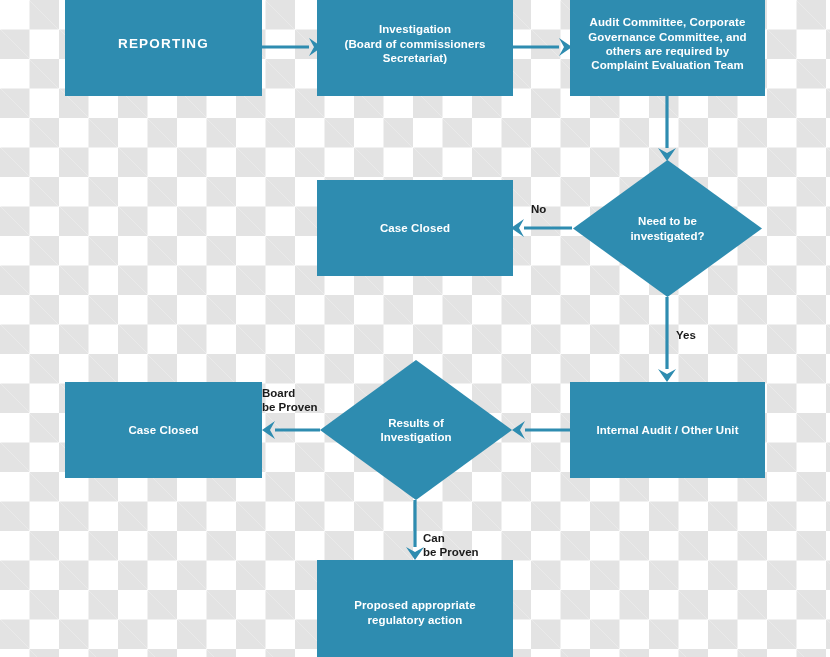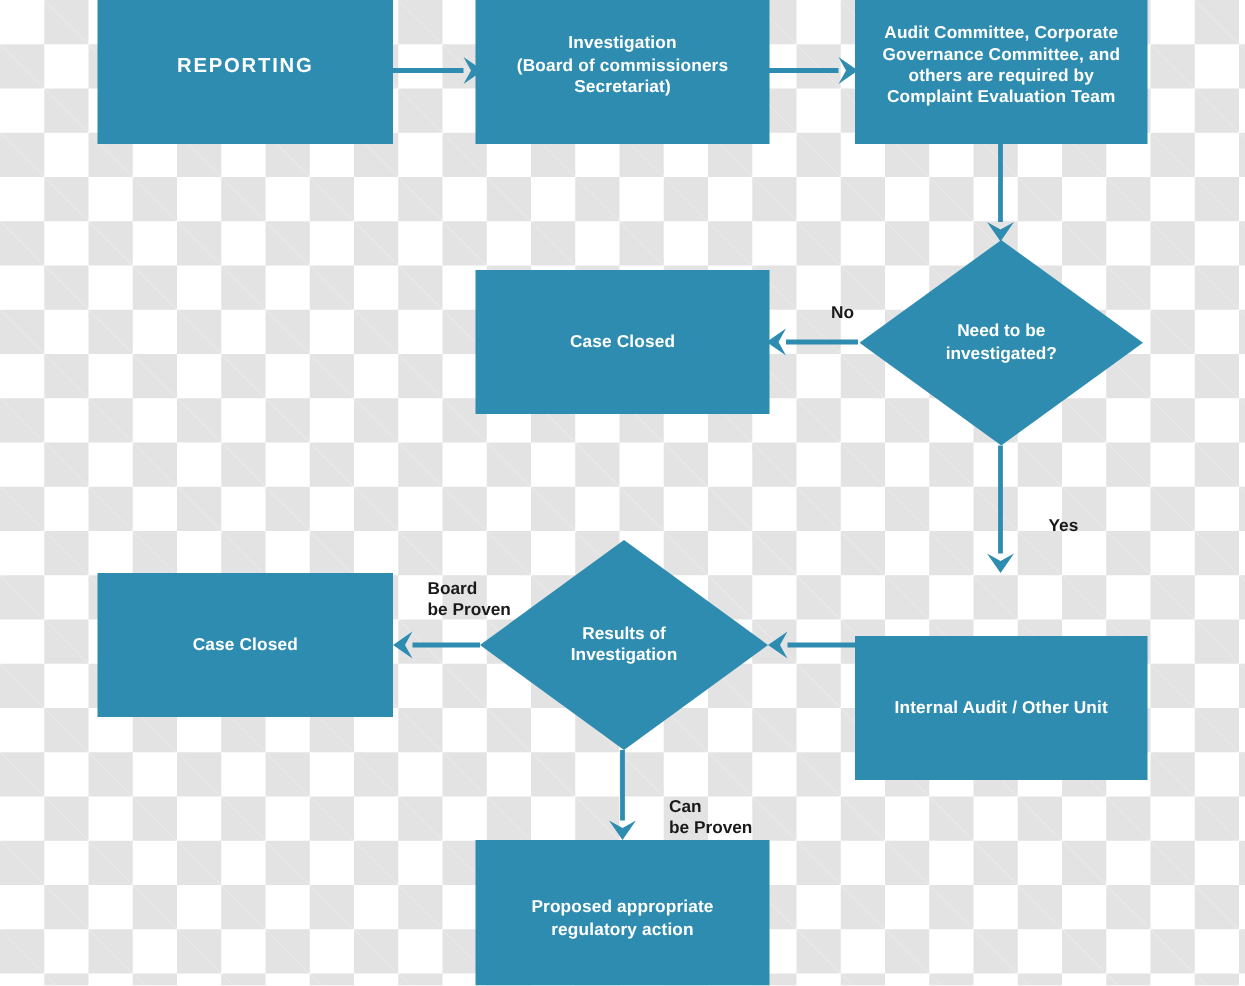--- a/index.html
+++ b/index.html
@@ -62,21 +62,20 @@
 
   
   .edge-label {
     position: absolute;
     color: #1a1a1a;
     font-weight: bold;
     font-size: 11.5px;
     line-height: 1.25;
     white-space: pre-line;
     background: transparent;
-    padding-left: 23px;
   }
 
   svg.edges {
     position: absolute;
     left: 0; top: 0;
     width: 830px;
     height: 657px;
     pointer-events: none;
   }
   svg.edges path, svg.edges line { stroke: #2e8cb0; stroke-width: 3.2; fill: none; }
@@ -149,41 +148,41 @@
 
   <div class="node proc" style="left:317px; top:180px; width:196px; height:96px;">
     <span class="label">Case Closed</span>
   </div>
 
   <div class="decision" style="left:573px; top:160px; width:189px; height:137px;">
     <span class="label">Need to be
 investigated?</span>
   </div>
 
-  <div class="node proc" style="left:570px; top:382px; width:195px; height:96px;margin-top:42px;">
+  <div class="node proc" style="left:570px; top:382px; width:195px; height:96px;">
     <span class="label">Internal Audit / Other Unit</span>
   </div>
 
   <div class="decision" style="left:320px; top:360px; width:192px; height:140px;">
     <span class="label">Results of
 Investigation</span>
   </div>
 
   <div class="node proc" style="left:65px; top:382px; width:197px; height:96px;">
     <span class="label">Case Closed</span>
   </div>
 
   <div class="node proc" style="left:317px; top:560px; width:196px; height:105px;">
     <span class="label">Proposed appropriate
 regulatory action</span>
   </div>
 
   <div class="edge-label" style="left:531px; top:202px;">No</div>
 
-  <div class="edge-label" style="left:676px; top:328px;margin-top:16px;">Yes</div>
+  <div class="edge-label" style="left:676px; top:328px;">Yes</div>
 
   <div class="edge-label" style="left:262px; top:386px;">Board
 be Proven</div>
 
   <div class="edge-label" style="left:423px; top:531px;">Can
 be Proven</div>
 
 </div>
 
 </body></html>

